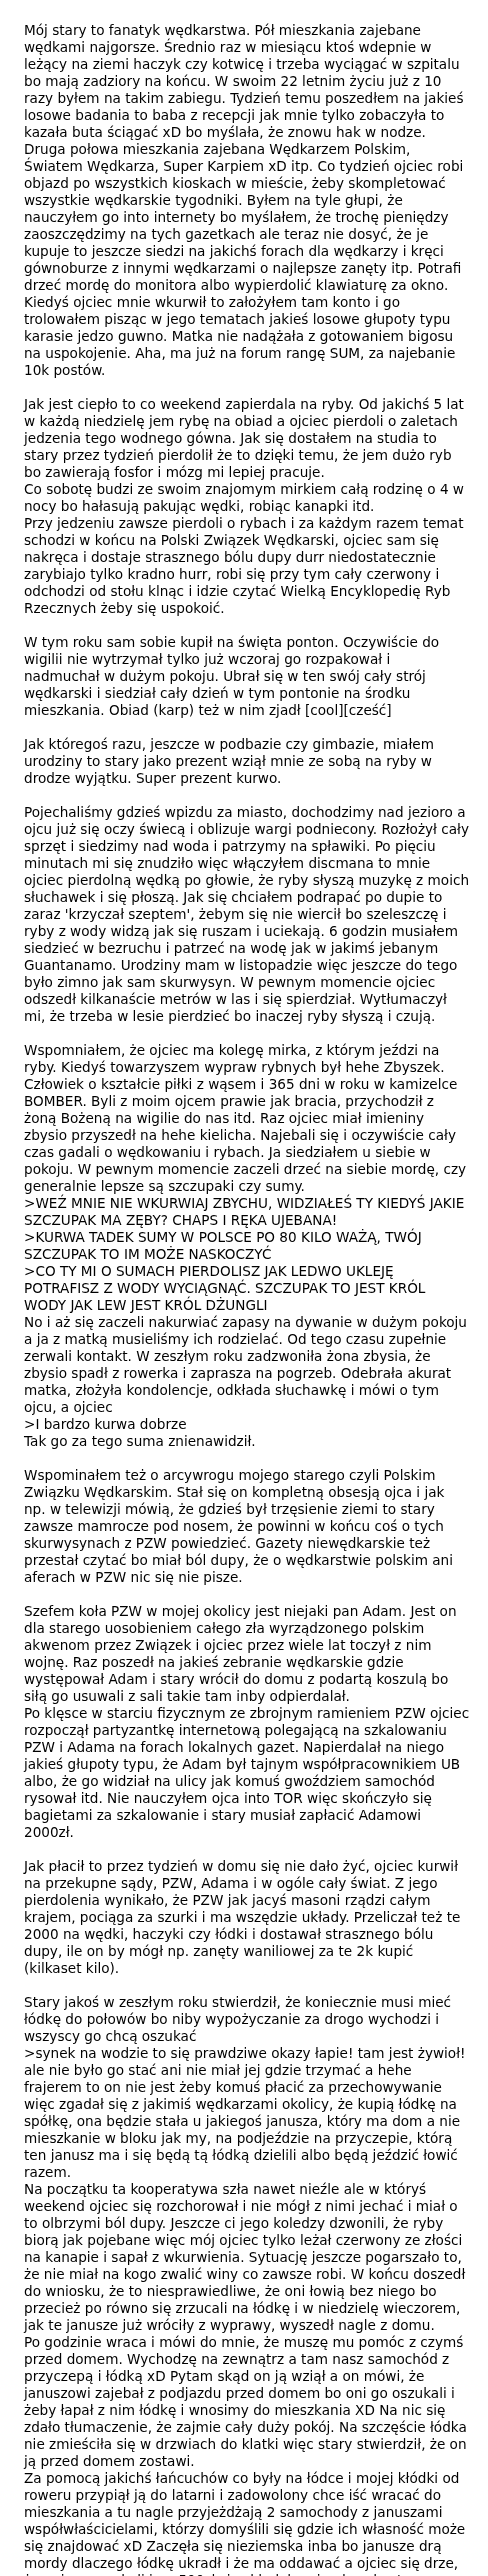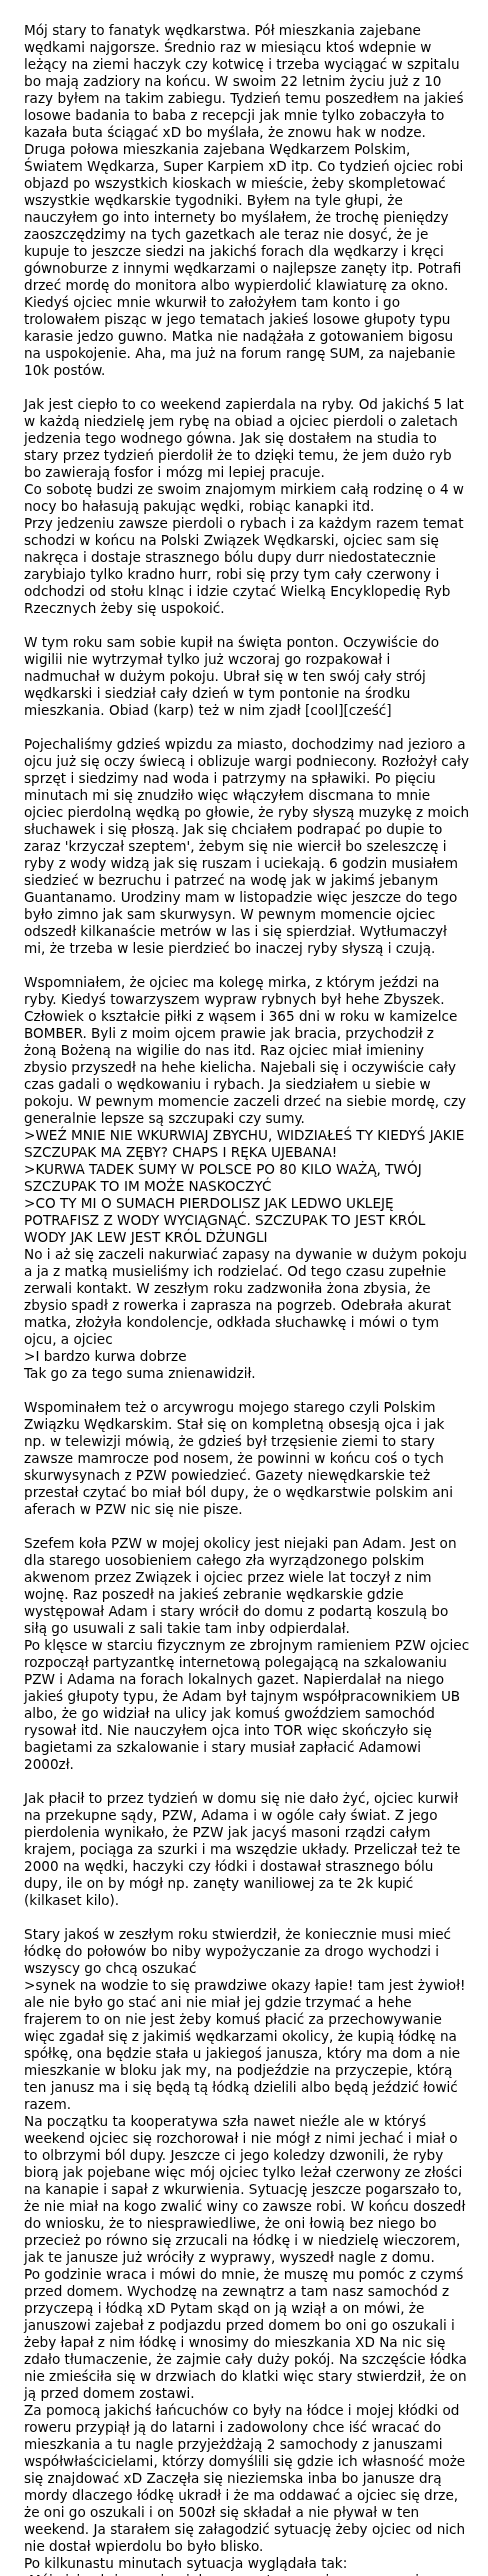--- a/index.html
+++ b/index.html
@@ -31,20 +31,21 @@
 </style>
 </head>
 <body>
 
 <main class="post" id="post-body">
     <p>Mój stary to fanatyk wędkarstwa. Pół mieszkania zajebane wędkami najgorsze. Średnio raz w miesiącu ktoś wdepnie w leżący na ziemi haczyk czy kotwicę i trzeba wyciągać w szpitalu bo mają zadziory na końcu. W swoim 22 letnim życiu już z 10 razy byłem na takim zabiegu. Tydzień temu poszedłem na jakieś losowe badania to baba z recepcji jak mnie tylko zobaczyła to kazała buta ściągać xD bo myślała, że znowu hak w nodze. Druga połowa mieszkania zajebana Wędkarzem Polskim, Światem Wędkarza, Super Karpiem xD itp. Co tydzień ojciec robi objazd po wszystkich kioskach w mieście, żeby skompletować wszystkie wędkarskie tygodniki. Byłem na tyle głupi, że nauczyłem go into internety bo myślałem, że trochę pieniędzy zaoszczędzimy na tych gazetkach ale teraz nie dosyć, że je kupuje to jeszcze siedzi na jakichś forach dla wędkarzy i kręci gównoburze z innymi wędkarzami o najlepsze zanęty itp. Potrafi drzeć mordę do monitora albo wypierdolić klawiaturę za okno. Kiedyś ojciec mnie wkurwił to założyłem tam konto i go trolowałem pisząc w jego tematach jakieś losowe głupoty typu karasie jedzo guwno. Matka nie nadążała z gotowaniem bigosu na uspokojenie. Aha, ma już na forum rangę SUM, za najebanie 10k postów.</p>
     <p>Jak jest ciepło to co weekend zapierdala na ryby. Od jakichś 5 lat w każdą niedzielę jem rybę na obiad a ojciec pierdoli o zaletach jedzenia tego wodnego gówna. Jak się dostałem na studia to stary przez tydzień pierdolił że to dzięki temu, że jem dużo ryb bo zawierają fosfor i mózg mi lepiej pracuje.
 Co sobotę budzi ze swoim znajomym mirkiem całą rodzinę o 4 w nocy bo hałasują pakując wędki, robiąc kanapki itd.
 Przy jedzeniu zawsze pierdoli o rybach i za każdym razem temat schodzi w końcu na Polski Związek Wędkarski, ojciec sam się nakręca i dostaje strasznego bólu dupy durr niedostatecznie zarybiajo tylko kradno hurr, robi się przy tym cały czerwony i odchodzi od stołu klnąc i idzie czytać Wielką Encyklopedię Ryb Rzecznych żeby się uspokoić.</p>
     <p>W tym roku sam sobie kupił na święta ponton. Oczywiście do wigilii nie wytrzymał tylko już wczoraj go rozpakował i nadmuchał w dużym pokoju. Ubrał się w ten swój cały strój wędkarski i siedział cały dzień w tym pontonie na środku mieszkania. Obiad (karp) też w nim zjadł [cool][cześć]</p>
+    <p>Jak któregoś razu, jeszcze w podbazie czy gimbazie, miałem urodziny to stary jako prezent wziął mnie ze sobą na ryby w drodze wyjątku. Super prezent kurwo.</p>
     <p>Pojechaliśmy gdzieś wpizdu za miasto, dochodzimy nad jezioro a ojcu już się oczy świecą i oblizuje wargi podniecony. Rozłożył cały sprzęt i siedzimy nad woda i patrzymy na spławiki. Po pięciu minutach mi się znudziło więc włączyłem discmana to mnie ojciec pierdolną wędką po głowie, że ryby słyszą muzykę z moich słuchawek i się płoszą. Jak się chciałem podrapać po dupie to zaraz 'krzyczał szeptem', żebym się nie wiercił bo szeleszczę i ryby z wody widzą jak się ruszam i uciekają. 6 godzin musiałem siedzieć w bezruchu i patrzeć na wodę jak w jakimś jebanym Guantanamo. Urodziny mam w listopadzie więc jeszcze do tego było zimno jak sam skurwysyn. W pewnym momencie ojciec odszedł kilkanaście metrów w las i się spierdział. Wytłumaczył mi, że trzeba w lesie pierdzieć bo inaczej ryby słyszą i czują.</p>
     <p>Wspomniałem, że ojciec ma kolegę mirka, z którym jeździ na ryby. Kiedyś towarzyszem wypraw rybnych był hehe Zbyszek. Człowiek o kształcie piłki z wąsem i 365 dni w roku w kamizelce BOMBER. Byli z moim ojcem prawie jak bracia, przychodził z żoną Bożeną na wigilie do nas itd. Raz ojciec miał imieniny zbysio przyszedł na hehe kielicha. Najebali się i oczywiście cały czas gadali o wędkowaniu i rybach. Ja siedziałem u siebie w pokoju. W pewnym momencie zaczeli drzeć na siebie mordę, czy generalnie lepsze są szczupaki czy sumy.
 &gt;WEŹ MNIE NIE WKURWIAJ ZBYCHU, WIDZIAŁEŚ TY KIEDYŚ JAKIE SZCZUPAK MA ZĘBY? CHAPS I RĘKA UJEBANA!
 &gt;KURWA TADEK SUMY W POLSCE PO 80 KILO WAŻĄ, TWÓJ SZCZUPAK TO IM MOŻE NASKOCZYĆ
 &gt;CO TY MI O SUMACH PIERDOLISZ JAK LEDWO UKLEJĘ POTRAFISZ Z WODY WYCIĄGNĄĆ. SZCZUPAK TO JEST KRÓL WODY JAK LEW JEST KRÓL DŻUNGLI
 No i aż się zaczeli nakurwiać zapasy na dywanie w dużym pokoju a ja z matką musieliśmy ich rodzielać. Od tego czasu zupełnie zerwali kontakt. W zeszłym roku zadzwoniła żona zbysia, że zbysio spadł z rowerka i zaprasza na pogrzeb. Odebrała akurat matka, złożyła kondolencje, odkłada słuchawkę i mówi o tym ojcu, a ojciec
 &gt;I bardzo kurwa dobrze
 Tak go za tego suma znienawidził.</p>
     <p>Wspominałem też o arcywrogu mojego starego czyli Polskim Związku Wędkarskim. Stał się on kompletną obsesją ojca i jak np. w telewizji mówią, że gdzieś był trzęsienie ziemi to stary zawsze mamrocze pod nosem, że powinni w końcu coś o tych skurwysynach z PZW powiedzieć. Gazety niewędkarskie też przestał czytać bo miał ból dupy, że o wędkarstwie polskim ani aferach w PZW nic się nie pisze.</p>
     <p>Szefem koła PZW w mojej okolicy jest niejaki pan Adam. Jest on dla starego uosobieniem całego zła wyrządzonego polskim akwenom przez Związek i ojciec przez wiele lat toczył z nim wojnę. Raz poszedł na jakieś zebranie wędkarskie gdzie występował Adam i stary wrócił do domu z podartą koszulą bo siłą go usuwali z sali takie tam inby odpierdalał.

